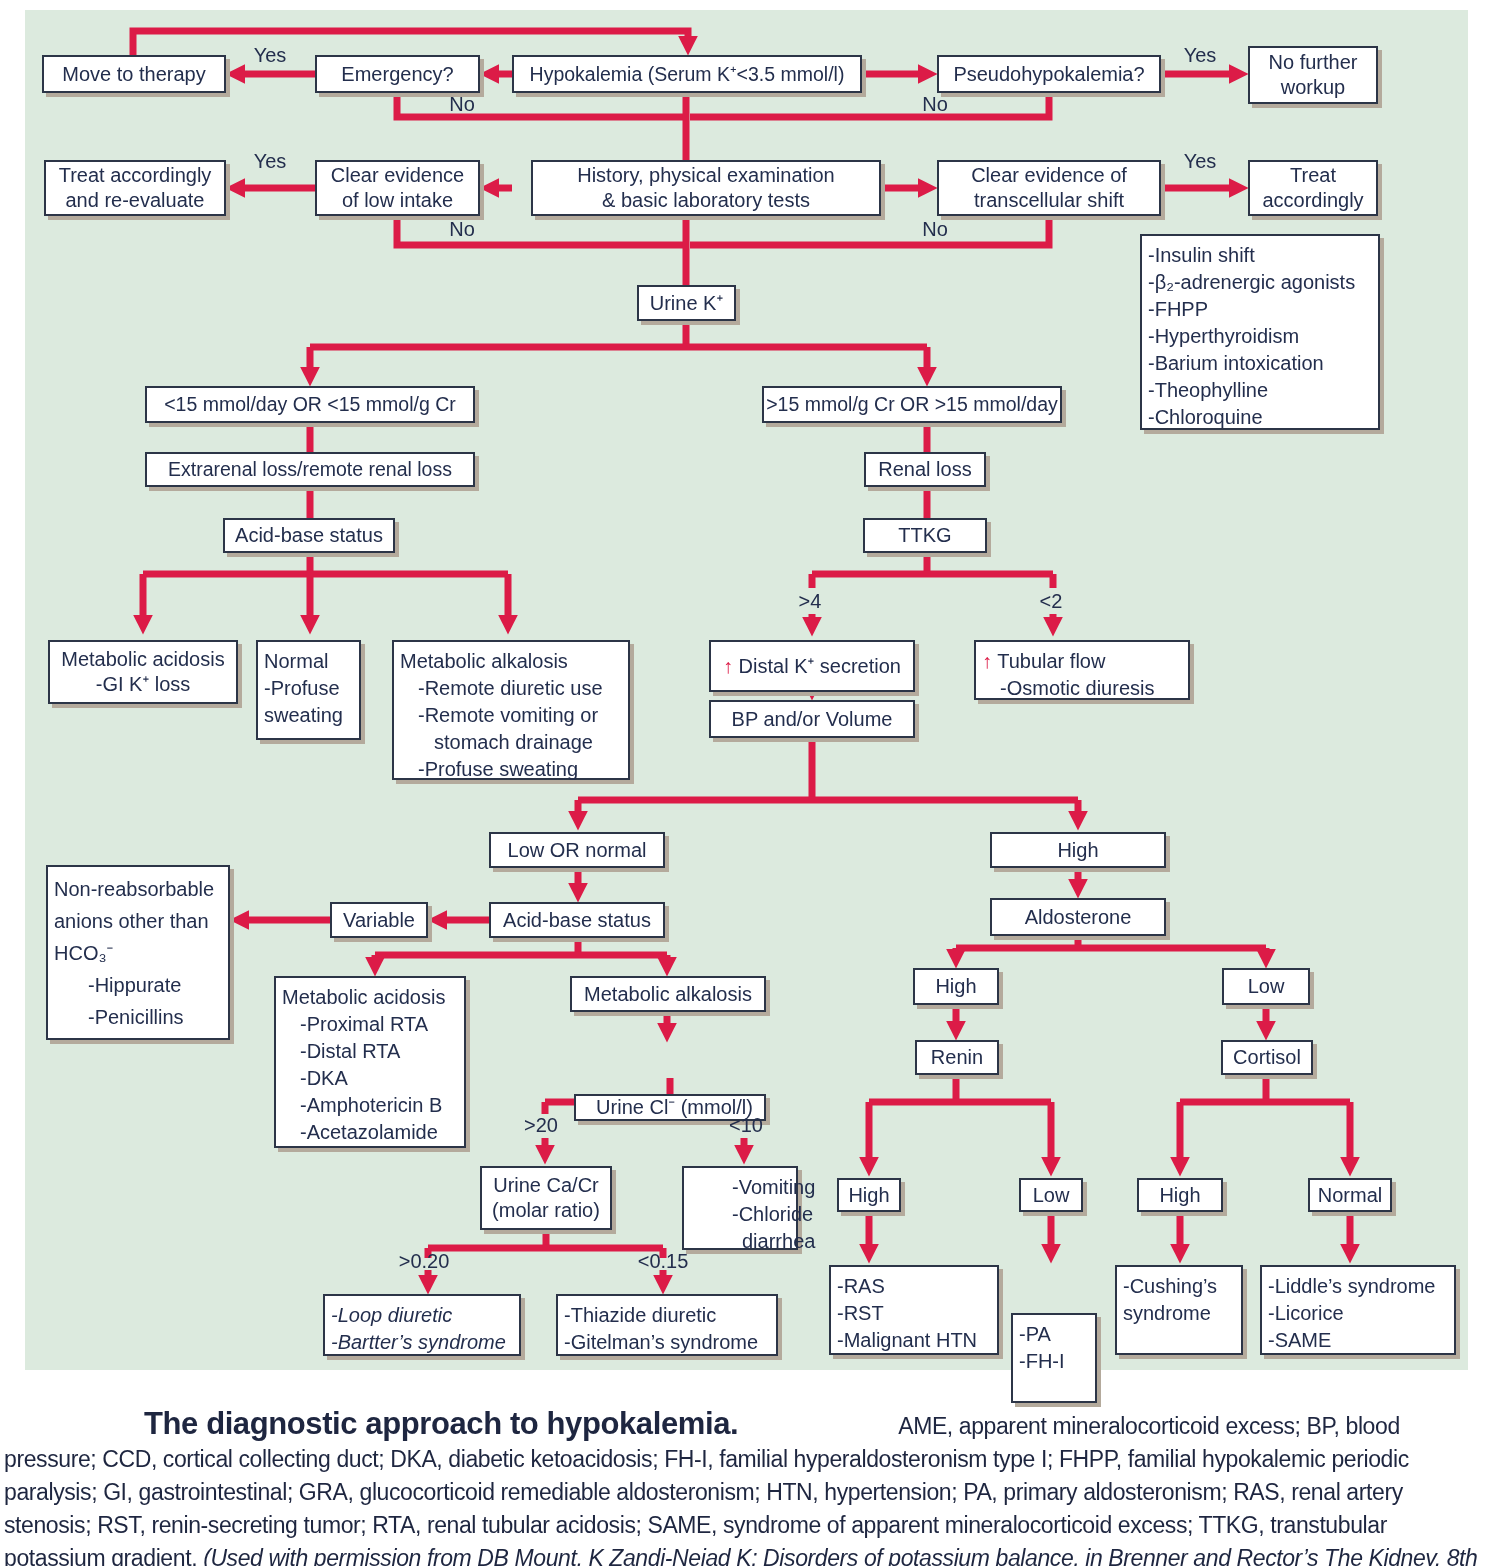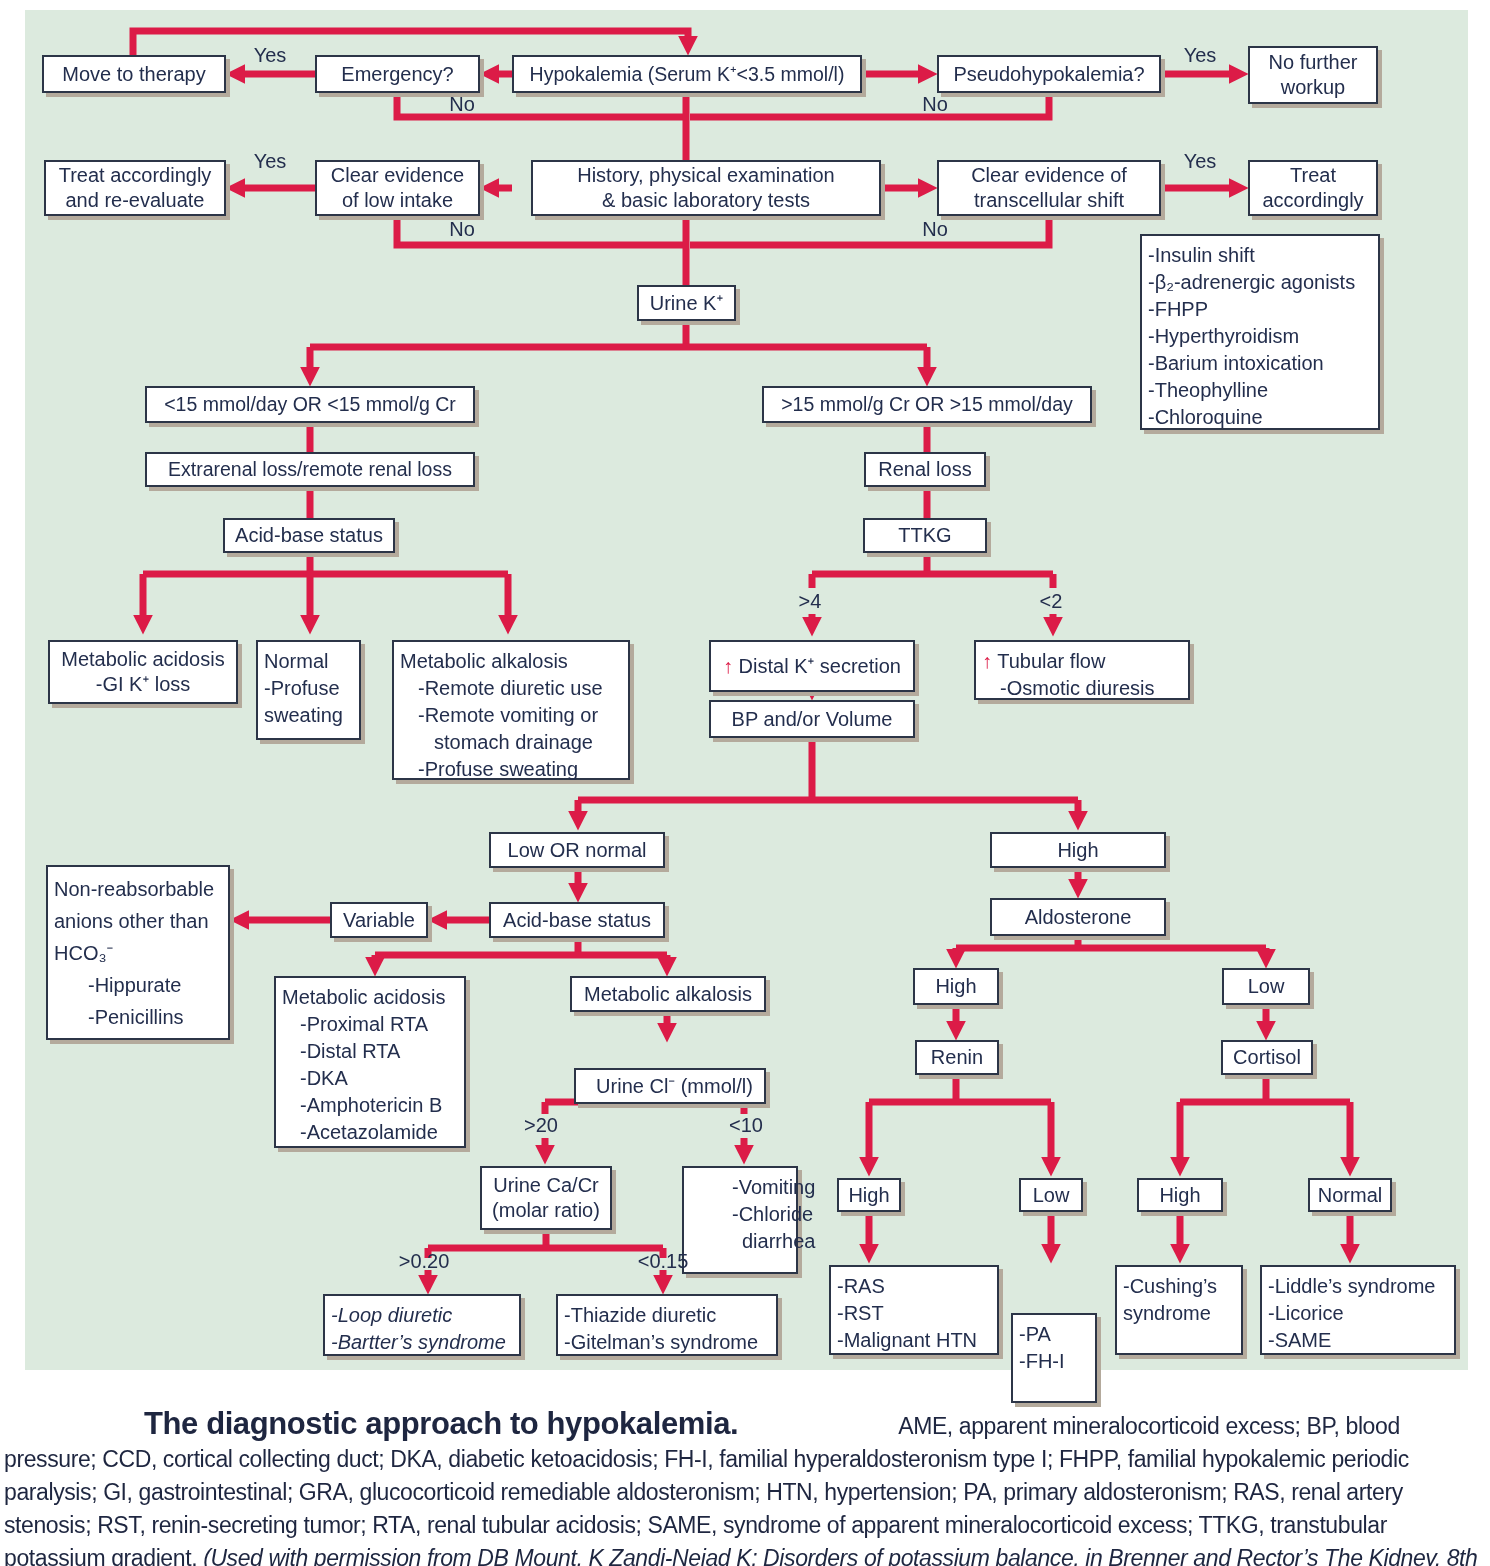--- a/index.html
+++ b/index.html
@@ -181,21 +181,21 @@
     <span class="ln">-Chloroquine</span>
   </div>
 
   <div class="nb" style="left:637px;top:285px;width:99px;height:36px;">
       <span class="ln">Urine K⁺</span>
     </div>
 
   <div class="nb fit" style="left:145px;top:386px;width:330px;height:37px;">
       <span class="ln">&lt;15 mmol/day OR &lt;15 mmol/g Cr</span>
     </div>
-  <div class="nb fit" style="left:762px;top:386px;width:330px;height:37px;">
+  <div class="nb fit" style="left:762px;top:386px;width:300px;height:37px;">
       <span class="ln">&gt;15 mmol/g Cr OR &gt;15 mmol/day</span>
     </div>
 
   <div class="nb fit" style="left:145px;top:452px;width:330px;height:35px;">
       <span class="ln">Extrarenal loss/remote renal loss</span>
     </div>
   <div class="nb" style="left:223px;top:518px;width:172px;height:35px;">
       <span class="ln">Acid-base status</span>
     </div>
 
@@ -261,31 +261,31 @@
     <span class="ln">Metabolic acidosis</span>
     <span class="ln ind1">-Proximal RTA</span>
     <span class="ln ind1">-Distal RTA</span>
     <span class="ln ind1">-DKA</span>
     <span class="ln ind1">-Amphotericin B</span>
     <span class="ln ind1">-Acetazolamide</span>
   </div>
   <div class="nb" style="left:570px;top:976px;width:196px;height:36px;">
       <span class="ln">Metabolic alkalosis</span>
     </div>
-  <div class="nb" style="left:574px;top:1068px;width:192px;height:36px;padding-left:11px;">
+  <div class="nb" style="left:574px;top:1094px;width:192px;height:27px;padding-left:11px;">
       <span class="ln">Urine Cl⁻ (mmol/l)</span>
     </div>
   <span class="lbl" style="left:541px;top:1114px;">&gt;20</span>
   <span class="lbl" style="left:746px;top:1114px;">&lt;10</span>
 
   <div class="nb" style="left:480px;top:1166px;width:132px;height:64px;">
     <span class="ln">Urine Ca/Cr</span>
     <span class="ln">(molar ratio)</span>
   </div>
-  <div class="nb left" style="left:682px;top:1166px;width:116px;height:108px;padding-left:48px;">
+  <div class="nb left" style="left:682px;top:1166px;width:116px;height:84px;padding-left:48px;">
     <span class="ln">-Vomiting</span>
     <span class="ln">-Chloride</span>
     <span class="ln ind3">diarrhea</span>
   </div>
   <span class="lbl" style="left:424px;top:1250px;">&gt;0.20</span>
   <span class="lbl" style="left:663px;top:1250px;">&lt;0.15</span>
 
   <div class="nb left" style="left:323px;top:1294px;width:198px;height:62px;font-style:italic;">
     <span class="ln">-Loop diuretic</span>
     <span class="ln">-Bartter’s syndrome</span>

